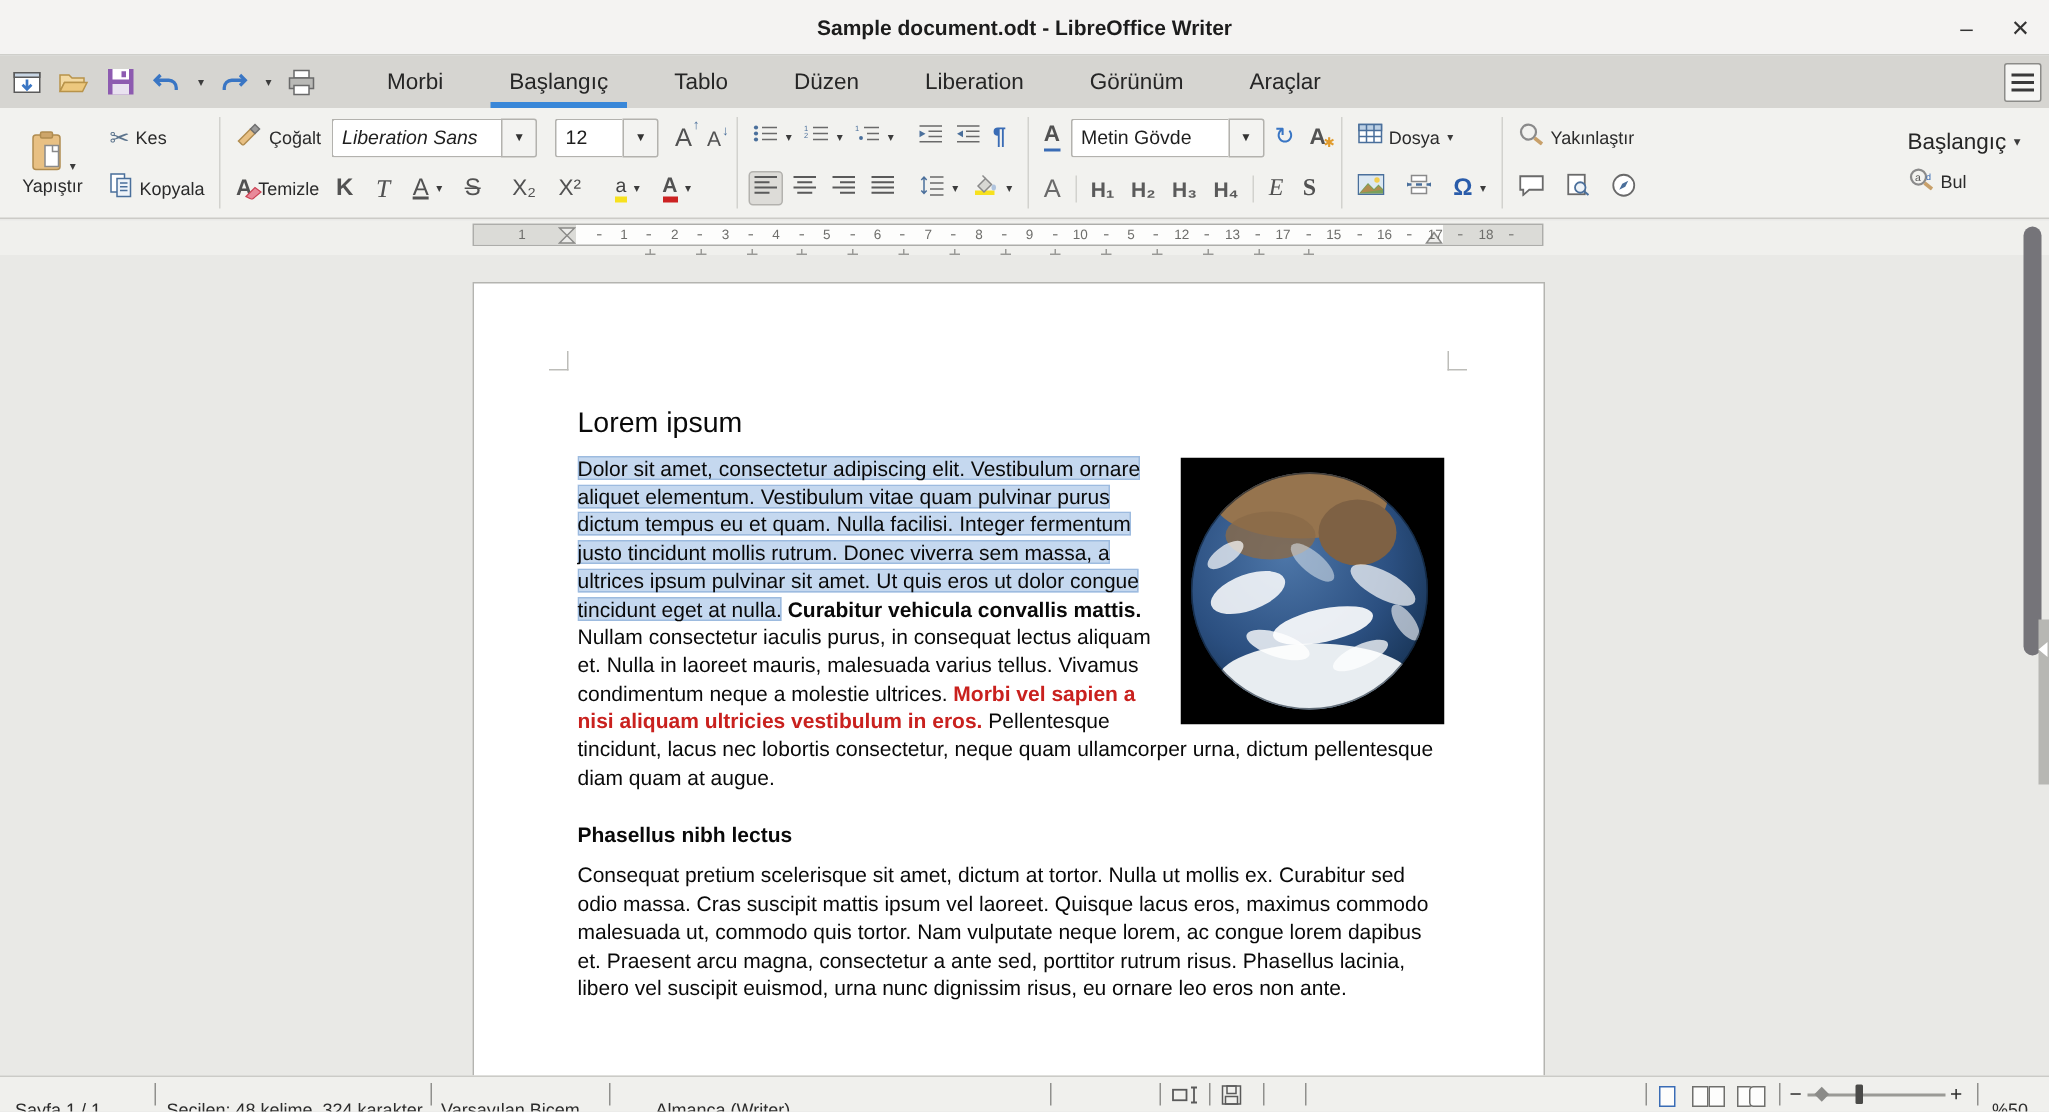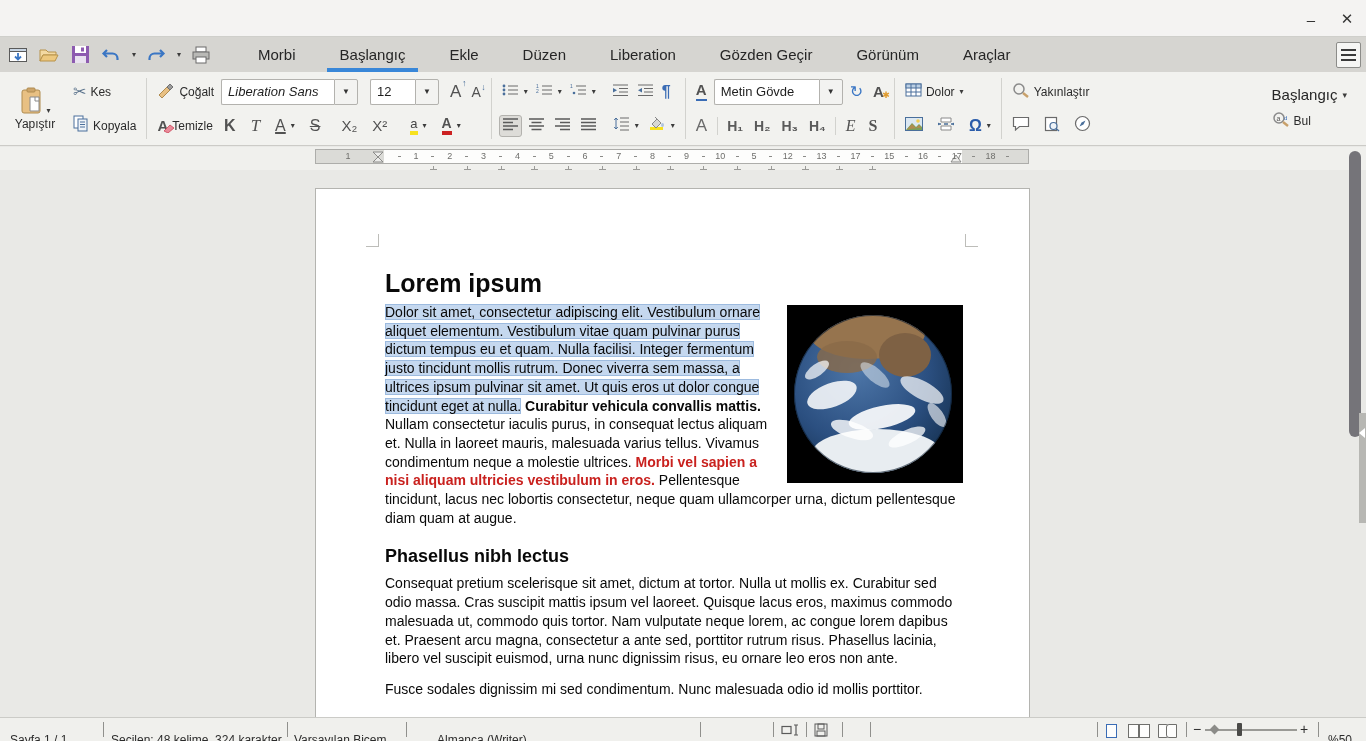--- a/index.html
+++ b/index.html
@@ -60,22 +60,22 @@
   .rtab::after{content:"";position:absolute;left:-4px;bottom:0;width:7px;height:1px;background:#9a9a97;}
   .marker{position:absolute;}
   
   .docarea{position:absolute;left:0;top:170px;width:1366px;height:547px;background:#e9e9e6;overflow:hidden;}
   .page{position:absolute;left:315px;top:18px;width:713px;height:560px;background:#fff;
         border:1px solid #b4b4b0;}
   .corner{position:absolute;width:12px;height:12px;}
   .corner.l{left:50px;top:45px;border-right:1px solid #bdbdb9;border-bottom:1px solid #bdbdb9;}
   .corner.r{left:649px;top:45px;border-left:1px solid #bdbdb9;border-bottom:1px solid #bdbdb9;}
   .content{position:absolute;left:69px;top:57px;width:578px;color:#090909;}
-  .h1{font-size:25px;font-weight:700;margin:26px 0 9px 0;line-height:22px;}
-  .h2{font-size:18px;font-weight:700;margin:20px 0 8px 0;line-height:19px;}
+  .h1{font-size:19px;font-weight:400;margin:26px 0 9px 0;line-height:22px;}
+  .h2{font-size:14px;font-weight:700;margin:20px 0 8px 0;line-height:19px;}
   .para{font-size:14px;line-height:18.7px;margin:0 0 12px 0;text-align:left;}
   .sel{background:#c5d8ef;box-shadow:0 0 0 1px #9dbbdf inset;}
   .red{color:#c9211e;}
   .earth{float:right;width:176px;height:178px;margin:2px 0 4px 7px;}
   
   .vscroll{position:absolute;right:4px;top:148px;width:13px;height:565px;}
   .vthumb{position:absolute;left:0;top:3px;width:12px;height:286px;background:#757479;border-radius:7px;}
   .sidehandle{position:absolute;right:0;top:413px;width:7px;height:110px;background:#b7b7b3;}
   .sidehandle::after{content:"";position:absolute;left:0;top:15px;width:0;height:0;
       border-top:5px solid transparent;border-bottom:5px solid transparent;border-right:6px solid #fff;}
@@ -87,20 +87,21 @@
   .pageico{position:absolute;top:6px;width:9px;height:12px;border:1px solid #6f6f6c;background:#fdfdfc;}
   .pageico.blue{border-color:#3a6cb5;}
   .ztrack{position:absolute;left:1205px;top:728px;width:92px;height:2px;background:#9a9a96;}
   .znotch{position:absolute;left:1211px;top:724px;width:7px;height:7px;background:#8b8b88;transform:rotate(45deg);}
   .zhandle{position:absolute;left:1237px;top:721px;width:5px;height:13px;background:#4a4a48;border-radius:1px;}
 </style>
 </head>
 <body>
 
 <div class="titlebar">
+  <span class="title">Sample document.odt - LibreOffice Writer</span>
   <span class="winbtn" style="right:44px;">–</span>
   <span class="winbtn" style="right:8px;">✕</span>
 </div>
 
 <div class="tabbar">
   <div class="quickicons">
     <span class="qi">
       <svg width="20" height="20" viewBox="0 0 20 20">
           <rect x="1.5" y="3.5" width="17" height="13" fill="#fff" stroke="#5a5a5a"></rect>
           <rect x="1.5" y="3.5" width="17" height="3" fill="#c9d6e4" stroke="#5a5a5a"></rect>
@@ -139,24 +140,23 @@
       <svg width="20" height="20" viewBox="0 0 20 20">
           <rect x="5" y="2" width="10" height="5" fill="#fff" stroke="#6a6a6a"></rect>
           <rect x="2" y="7" width="16" height="7" fill="#b9b9b6" stroke="#6a6a6a"></rect>
           <rect x="5" y="12" width="10" height="6" fill="#fff" stroke="#6a6a6a"></rect>
         </svg>
     </span>
   </div>
   <div class="tabstrip">
       <span class="tab">Morbi</span>
       <span class="tab active">Başlangıç</span>
-      <span class="tab">Ekle</span>
+      <span class="tab">Tablo</span>
       <span class="tab">Düzen</span>
       <span class="tab">Liberation</span>
-      <span class="tab">Gözden Geçir</span>
       <span class="tab">Görünüm</span>
       <span class="tab">Araçlar</span>
     </div>
   <div class="menutoggle">
       <i></i>
       <i></i>
       <i></i>
     </div>
 </div>
 
@@ -392,21 +392,21 @@
   <div class="tdiv"></div>
 
   <div class="grp">
     <div class="trow">
       <span class="tbtn">
         <span><svg width="17" height="14" viewBox="0 0 17 14">
               <rect x="1" y="1" width="15" height="12" fill="#fff" stroke="#4a6f9b"></rect>
               <rect x="1" y="1" width="15" height="4" fill="#bcd0e4" stroke="#4a6f9b"></rect>
               <path d="M6 1v12M11 1v12M1 9h15" stroke="#4a6f9b"></path>
             </svg></span>
-        <span class="lbl">Dolor</span>
+        <span class="lbl">Dosya</span>
         <span class="dd">▾</span>
       </span>
     </div>
     <div class="trow" style="gap:8px;">
       <span class="tbtn">
         <span><svg width="18" height="14" viewBox="0 0 18 14">
               <rect x="0.5" y="0.5" width="17" height="13" fill="#dce8f2" stroke="#4a6f9b"></rect>
               <path d="M1 13 7 6l4 4 3-3 3 3v3z" fill="#7aa05a"></path>
               <path d="M2 12.5 7 7l4 4 3-3 2.5 2.5" fill="#b08c50"></path>
               <circle cx="13" cy="4" r="1.8" fill="#f2cd50"></circle>
@@ -576,21 +576,20 @@
             <ellipse cx="120" cy="132" rx="20" ry="7" fill="#ffffff" opacity="0.75" transform="rotate(-25 120 132)"></ellipse>
             <ellipse cx="30" cy="65" rx="14" ry="6" fill="#ffffff" opacity="0.7" transform="rotate(-35 30 65)"></ellipse>
             <ellipse cx="88" cy="70" rx="18" ry="7" fill="#dfe7ee" opacity="0.55" transform="rotate(40 88 70)"></ellipse>
             <ellipse cx="150" cy="110" rx="14" ry="6" fill="#ffffff" opacity="0.6" transform="rotate(55 150 110)"></ellipse>
             <circle cx="86" cy="89" r="79" fill="none" stroke="#0c1a2b" stroke-width="2" opacity="0.6"></circle>
           </g>
         </svg><span class="sel">Dolor sit amet, consectetur adipiscing elit. Vestibulum ornare aliquet elementum. Vestibulum vitae quam pulvinar purus dictum tempus eu et quam. Nulla facilisi. Integer fermentum justo tincidunt mollis rutrum. Donec viverra sem massa, a ultrices ipsum pulvinar sit amet. Ut quis eros ut dolor congue tincidunt eget at nulla.</span><b> Curabitur vehicula convallis mattis.</b><span> Nullam consectetur iaculis purus, in consequat lectus aliquam et. Nulla in laoreet mauris, malesuada varius tellus. Vivamus condimentum neque a molestie ultrices. </span><b class="red">Morbi vel sapien a nisi aliquam ultricies vestibulum in eros.</b><span> Pellentesque tincidunt, lacus nec lobortis consectetur, neque quam ullamcorper urna, dictum pellentesque diam quam at augue.</span>
       </p>
       <div class="h2">Phasellus nibh lectus</div>
       <p class="para">Consequat pretium scelerisque sit amet, dictum at tortor. Nulla ut mollis ex. Curabitur sed odio massa. Cras suscipit mattis ipsum vel laoreet. Quisque lacus eros, maximus commodo malesuada ut, commodo quis tortor. Nam vulputate neque lorem, ac congue lorem dapibus et. Praesent arcu magna, consectetur a ante sed, porttitor rutrum risus. Phasellus lacinia, libero vel suscipit euismod, urna nunc dignissim risus, eu ornare leo eros non ante.</p>
-      <p class="para">Fusce sodales dignissim mi sed condimentum. Nunc malesuada odio id mollis porttitor.</p>
     </div>
   </div>
 </div>
 
 <div class="vscroll">
   <div class="vthumb"></div>
 </div>
 <div class="sidehandle"></div>
 
 <div class="statusbar">

